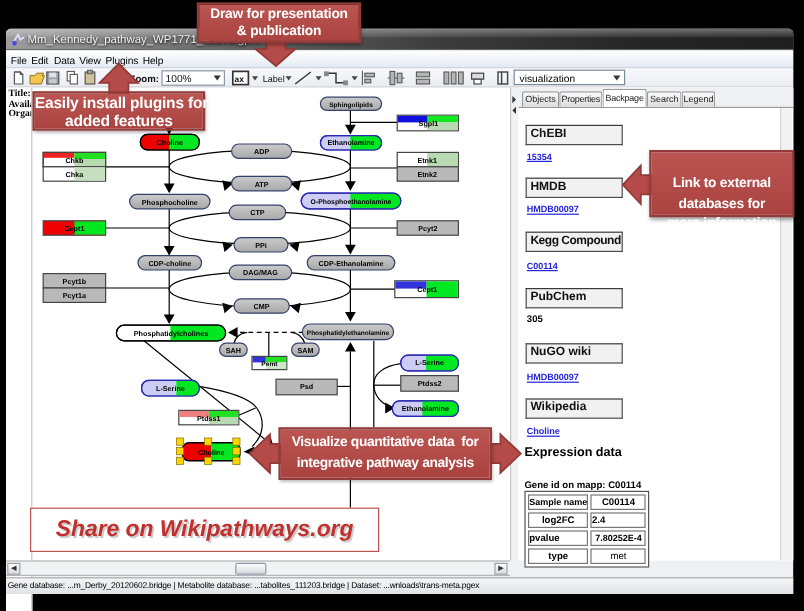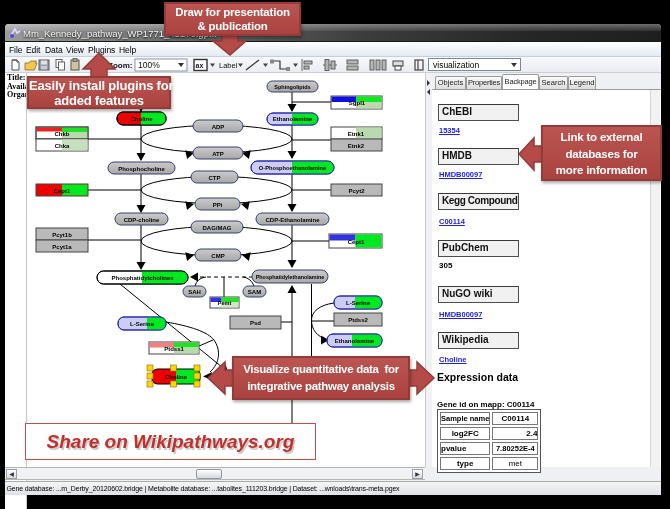--- a/index.html
+++ b/index.html
@@ -131,21 +131,21 @@
 <div class="a" style="left:437px;top:400px;font-size:8px;font-weight:bold">Gene id on mapp: C00114</div>
 <div class="a" style="left:437px;top:409px">
 <table style="border-collapse:separate;border-spacing:2px;border:1px solid #555;background:#fff;font-family:'Liberation Sans',sans-serif">
 <tbody>
         <tr>
           <td style="border:1px solid #777;width:50px;height:13px;font-size:7.5px;font-weight:bold;text-align:center;white-space:nowrap">Sample name</td>
           <td style="border:1px solid #777;width:46px;font-size:8px;font-weight:bold;text-align:center">C00114</td>
         </tr>
 <tr>
           <td style="border:1px solid #777;height:13px;font-size:8px;font-weight:bold;text-align:center">log2FC</td>
-          <td style="border:1px solid #777;font-size:8px;font-weight:bold;text-align:right">2.4</td>
+          <td style="border:1px solid #777;font-size:8px;font-weight:bold;text-align:left">2.4</td>
         </tr>
 <tr>
           <td style="border:1px solid #777;height:13px;font-size:8px;font-weight:bold;text-align:left">pvalue</td>
           <td style="border:1px solid #777;font-size:7.5px;font-weight:bold;text-align:center;white-space:nowrap">7.80252E-4</td>
         </tr>
 <tr>
           <td style="border:1px solid #777;height:13px;font-size:8px;font-weight:bold;text-align:center">type</td>
           <td style="border:1px solid #777;font-size:8px;font-weight:normal;text-align:center">met</td>
         </tr>
 </tbody>
@@ -393,21 +393,21 @@
 <div class="callout" style="left:164px;top:2px;width:137px;height:34px;font-size:11.5px;line-height:14px;padding-top:1px;letter-spacing:-0.2px;white-space:nowrap">Draw for presentation<br>&amp; publication</div>
 <svg class="a" style="left:205px;top:33px;z-index:49" width="46" height="24" viewBox="0 0 46 24">
     <path d="M17 0 L17 8 L8 8 L25 22 L41 8 L33 8 L33 0 Z" fill="#b54b48" stroke="#933b38" stroke-width="1.5"></path>
   </svg>
 
 <svg class="a" style="left:80px;top:51px;z-index:49" width="38" height="29" viewBox="0 0 38 29">
     <path d="M11 29 L11 18 L3 18 L19 2 L35 18 L27 18 L27 29 Z" fill="#b54b48" stroke="#933b38" stroke-width="1.5"></path>
   </svg>
 <div class="callout" style="left:27px;top:76px;width:144px;height:33px;font-size:13px;line-height:14.5px;padding-top:1px;letter-spacing:-0.2px;white-space:nowrap">Easily install plugins for<br>added features</div>
 
-<div class="callout" style="left:541px;top:125px;width:121px;height:56px;font-size:11.5px;line-height:16.5px;padding-top:2px;letter-spacing:-0.2px;white-space:nowrap">Link to external<br>databases for<br>more information</div>
+<div class="callout" style="left:541px;top:125px;width:121px;height:56px;font-size:11.5px;line-height:16.5px;padding-top:18px;letter-spacing:-0.2px;white-space:nowrap">Link to external<br>databases for<br>more information</div>
 <svg class="a" style="left:517px;top:136px;z-index:49" width="26" height="36" viewBox="0 0 26 36">
     <path d="M26 10 L17 10 L17 2 L2 18 L17 34 L17 26 L26 26 Z" fill="#b54b48" stroke="#933b38" stroke-width="1.5"></path>
   </svg>
 
 <div class="callout" style="left:232px;top:356px;width:178px;height:44px;font-size:11.5px;line-height:16.5px;padding-top:3px;letter-spacing:-0.3px;white-space:nowrap">Visualize quantitative data&nbsp; for<br>integrative pathway analysis</div>
 <svg class="a" style="left:206px;top:359px;z-index:49" width="28px" height="37" viewBox="0 0 28 37">
     <path d="M28 11 L19 11 L19 3 L2 19 L19 35 L19 27 L28 27 Z" fill="#b54b48" stroke="#933b38" stroke-width="1.5"></path>
   </svg>
 <svg class="a" style="left:408px;top:359px;z-index:49" width="28px" height="37" viewBox="0 0 28 37">
     <path d="M0 11 L9 11 L9 3 L26 19 L9 35 L9 27 L0 27 Z" fill="#b54b48" stroke="#933b38" stroke-width="1.5"></path>

